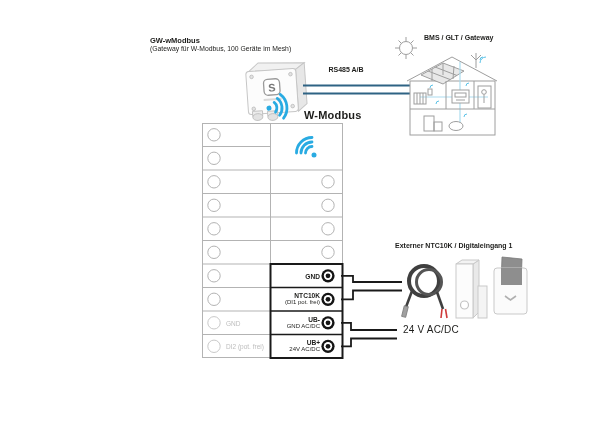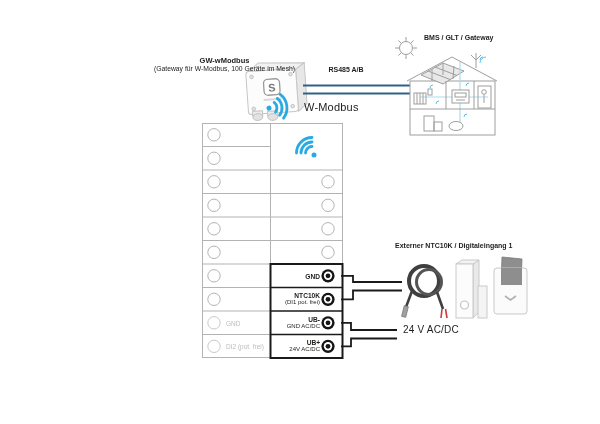--- a/index.html
+++ b/index.html
@@ -1,23 +1,23 @@
 <!DOCTYPE html>
 <html><head>
 <meta charset="utf-8">
 <style>
   html,body{margin:0;padding:0;background:#fff;}
   #canvas{position:relative;width:600px;height:424px;background:#fff;overflow:hidden;
           font-family:"Liberation Sans",sans-serif;color:#1d1d1b;}
   .abs{position:absolute;}
-  .hdr{left:150px;top:36px;width:149px;text-align:center;line-height:1.25;margin-top:20px;}
+  .hdr{left:150px;top:36px;width:149px;text-align:left;line-height:1.25;}
   .hdr .t{font-size:7.5px;font-weight:bold;}
   .hdr .s{font-size:6.8px;}
   .rs485{left:316px;top:66px;width:60px;text-align:center;font-size:7px;font-weight:bold;}
-  .wmodbus{left:304px;top:101px;width:64px;font-size:11px;font-weight:normal;letter-spacing:.2px;}
+  .wmodbus{left:304px;top:109px;width:64px;font-size:11px;font-weight:bold;letter-spacing:.2px;}
   .bms{left:424px;top:34px;width:90px;font-size:7px;font-weight:bold;}
   .externer{left:395px;top:242px;width:140px;font-size:7px;font-weight:bold;}
   .power{left:403px;top:324px;width:80px;font-size:10px;font-weight:normal;letter-spacing:.2px;}
   .graylab{width:40px;font-size:6.5px;color:#bdbdbd;left:226px;}
   .tlabel{left:270px;width:50px;text-align:right;line-height:1.1;}
   .tlabel .l1{font-size:6.6px;font-weight:bold;}
   .tlabel .l2{font-size:6px;}
   svg{position:absolute;left:0;top:0;}
 </style>
 </head>

